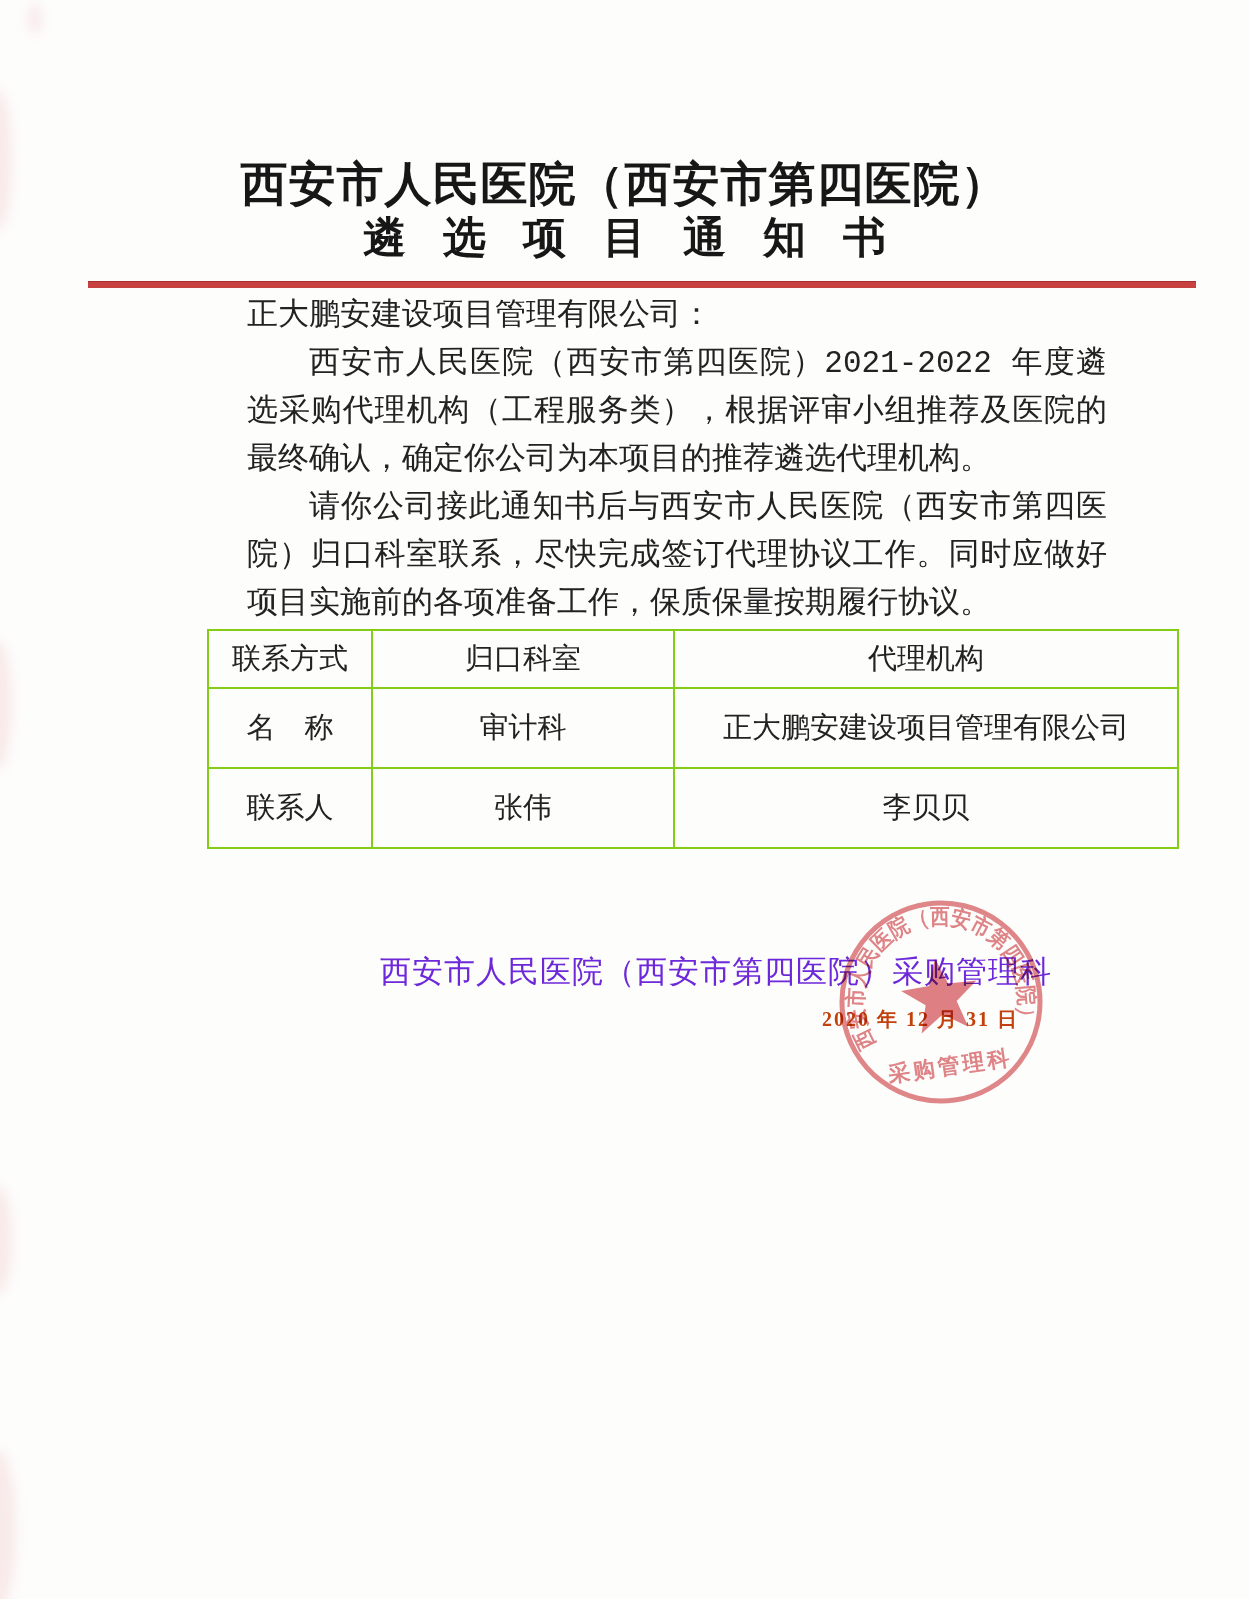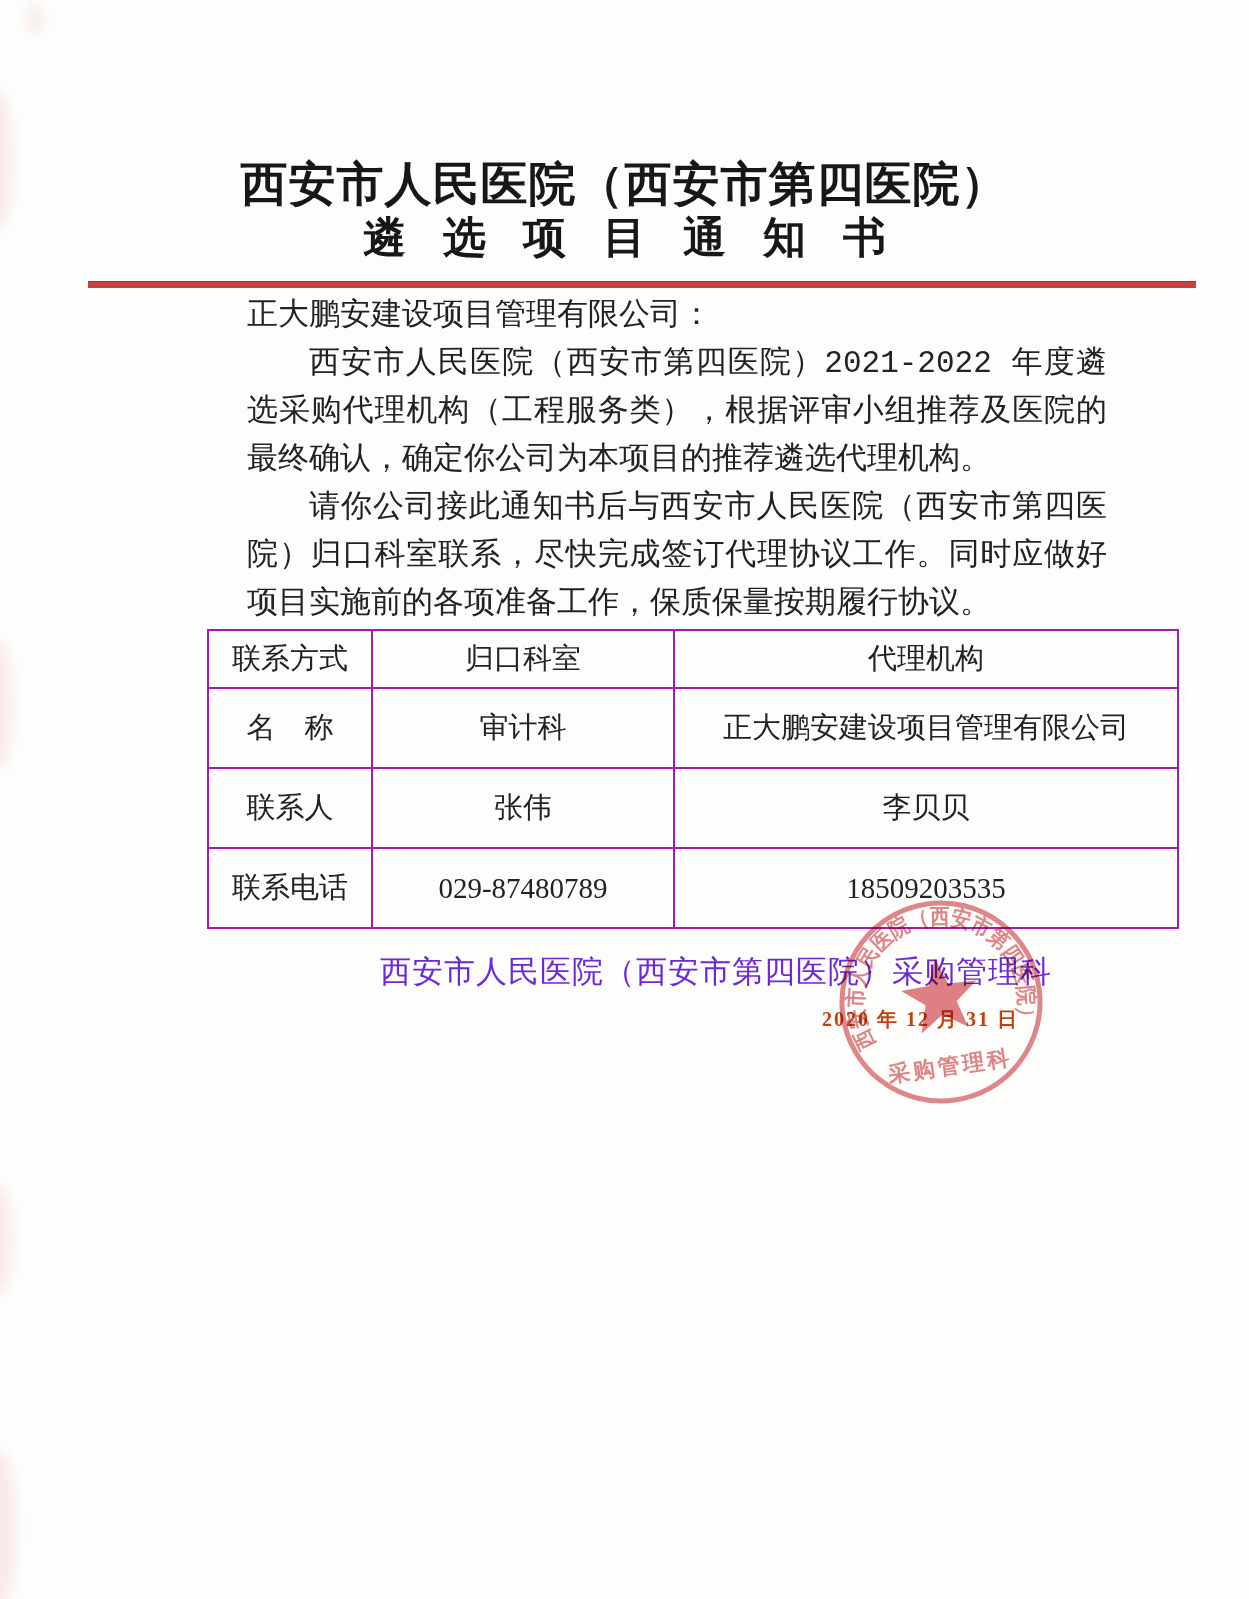--- a/index.html
+++ b/index.html
@@ -51,21 +51,21 @@
   table.notice-table {
     position:absolute;
     top:629px; left:207px;
     width:970px;
     border-collapse:collapse;
     table-layout:fixed;
     font-size:29px;
     color:#222;
   }
   .notice-table th, .notice-table td {
-    border:2px solid #a21caf;
+    border:2px solid #84cc16;
     text-align:center;
     vertical-align:middle;
     font-weight:normal;
     padding:0;
     overflow:hidden;
     white-space:nowrap;
   }
   .notice-table tr.hdr  { height:58px; }
   .notice-table tr.row  { height:80px; }
   .footer-sign {
@@ -133,25 +133,20 @@
     <tr class="row">
       <td>名　称</td>
       <td>审计科</td>
       <td>正大鹏安建设项目管理有限公司</td>
     </tr>
     <tr class="row">
       <td>联系人</td>
       <td>张伟</td>
       <td>李贝贝</td>
     </tr>
-    <tr class="row">
-      <td>联系电话</td>
-      <td>029-87480789</td>
-      <td>18509203535</td>
-    </tr>
   </tbody>
     </table>
 
   <div class="footer-sign">西安市人民医院（西安市第四医院）采购管理科</div>
   <div class="footer-date">2020 年 12 月 31 日</div>
 
   <div class="stamp">
     <svg width="216" height="216" viewBox="0 0 216 216" xmlns="http://www.w3.org/2000/svg">
       <circle cx="108" cy="108" r="99" fill="none" stroke="#d9676c" stroke-width="5" opacity="0.9"></circle>
       <path id="seal-arc" d="M 37.3 141.0 A 78 78 0 1 1 178.7 141.0" fill="none"></path>

